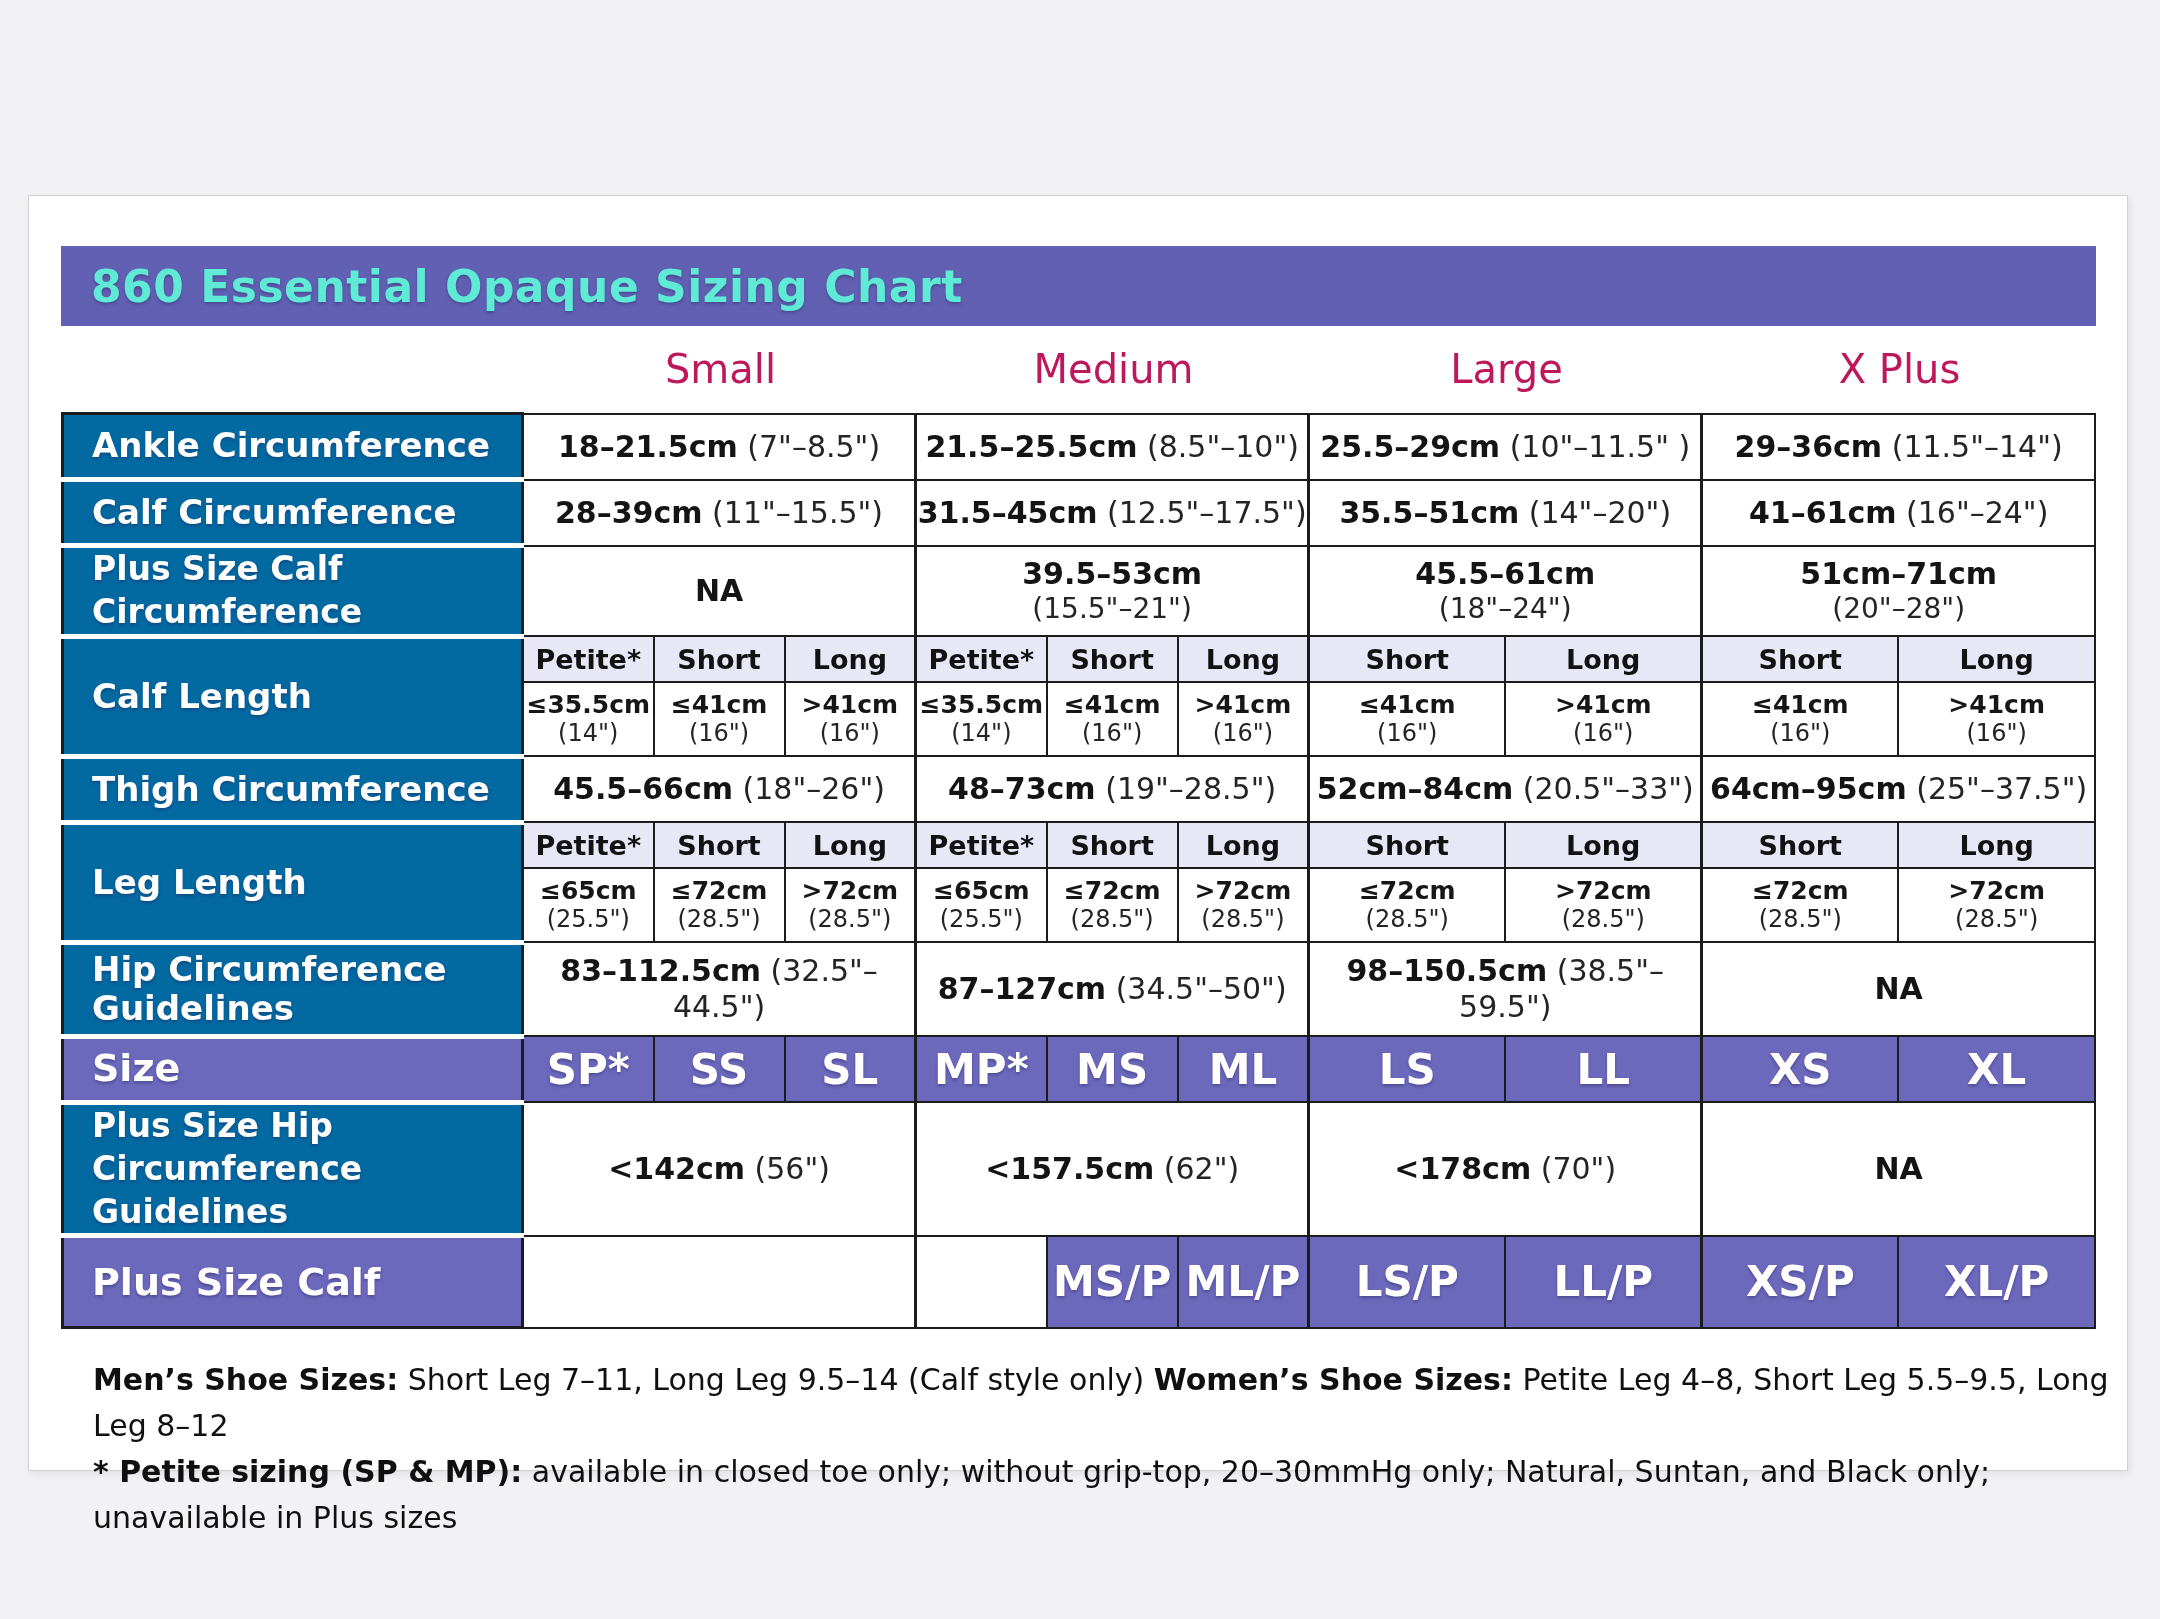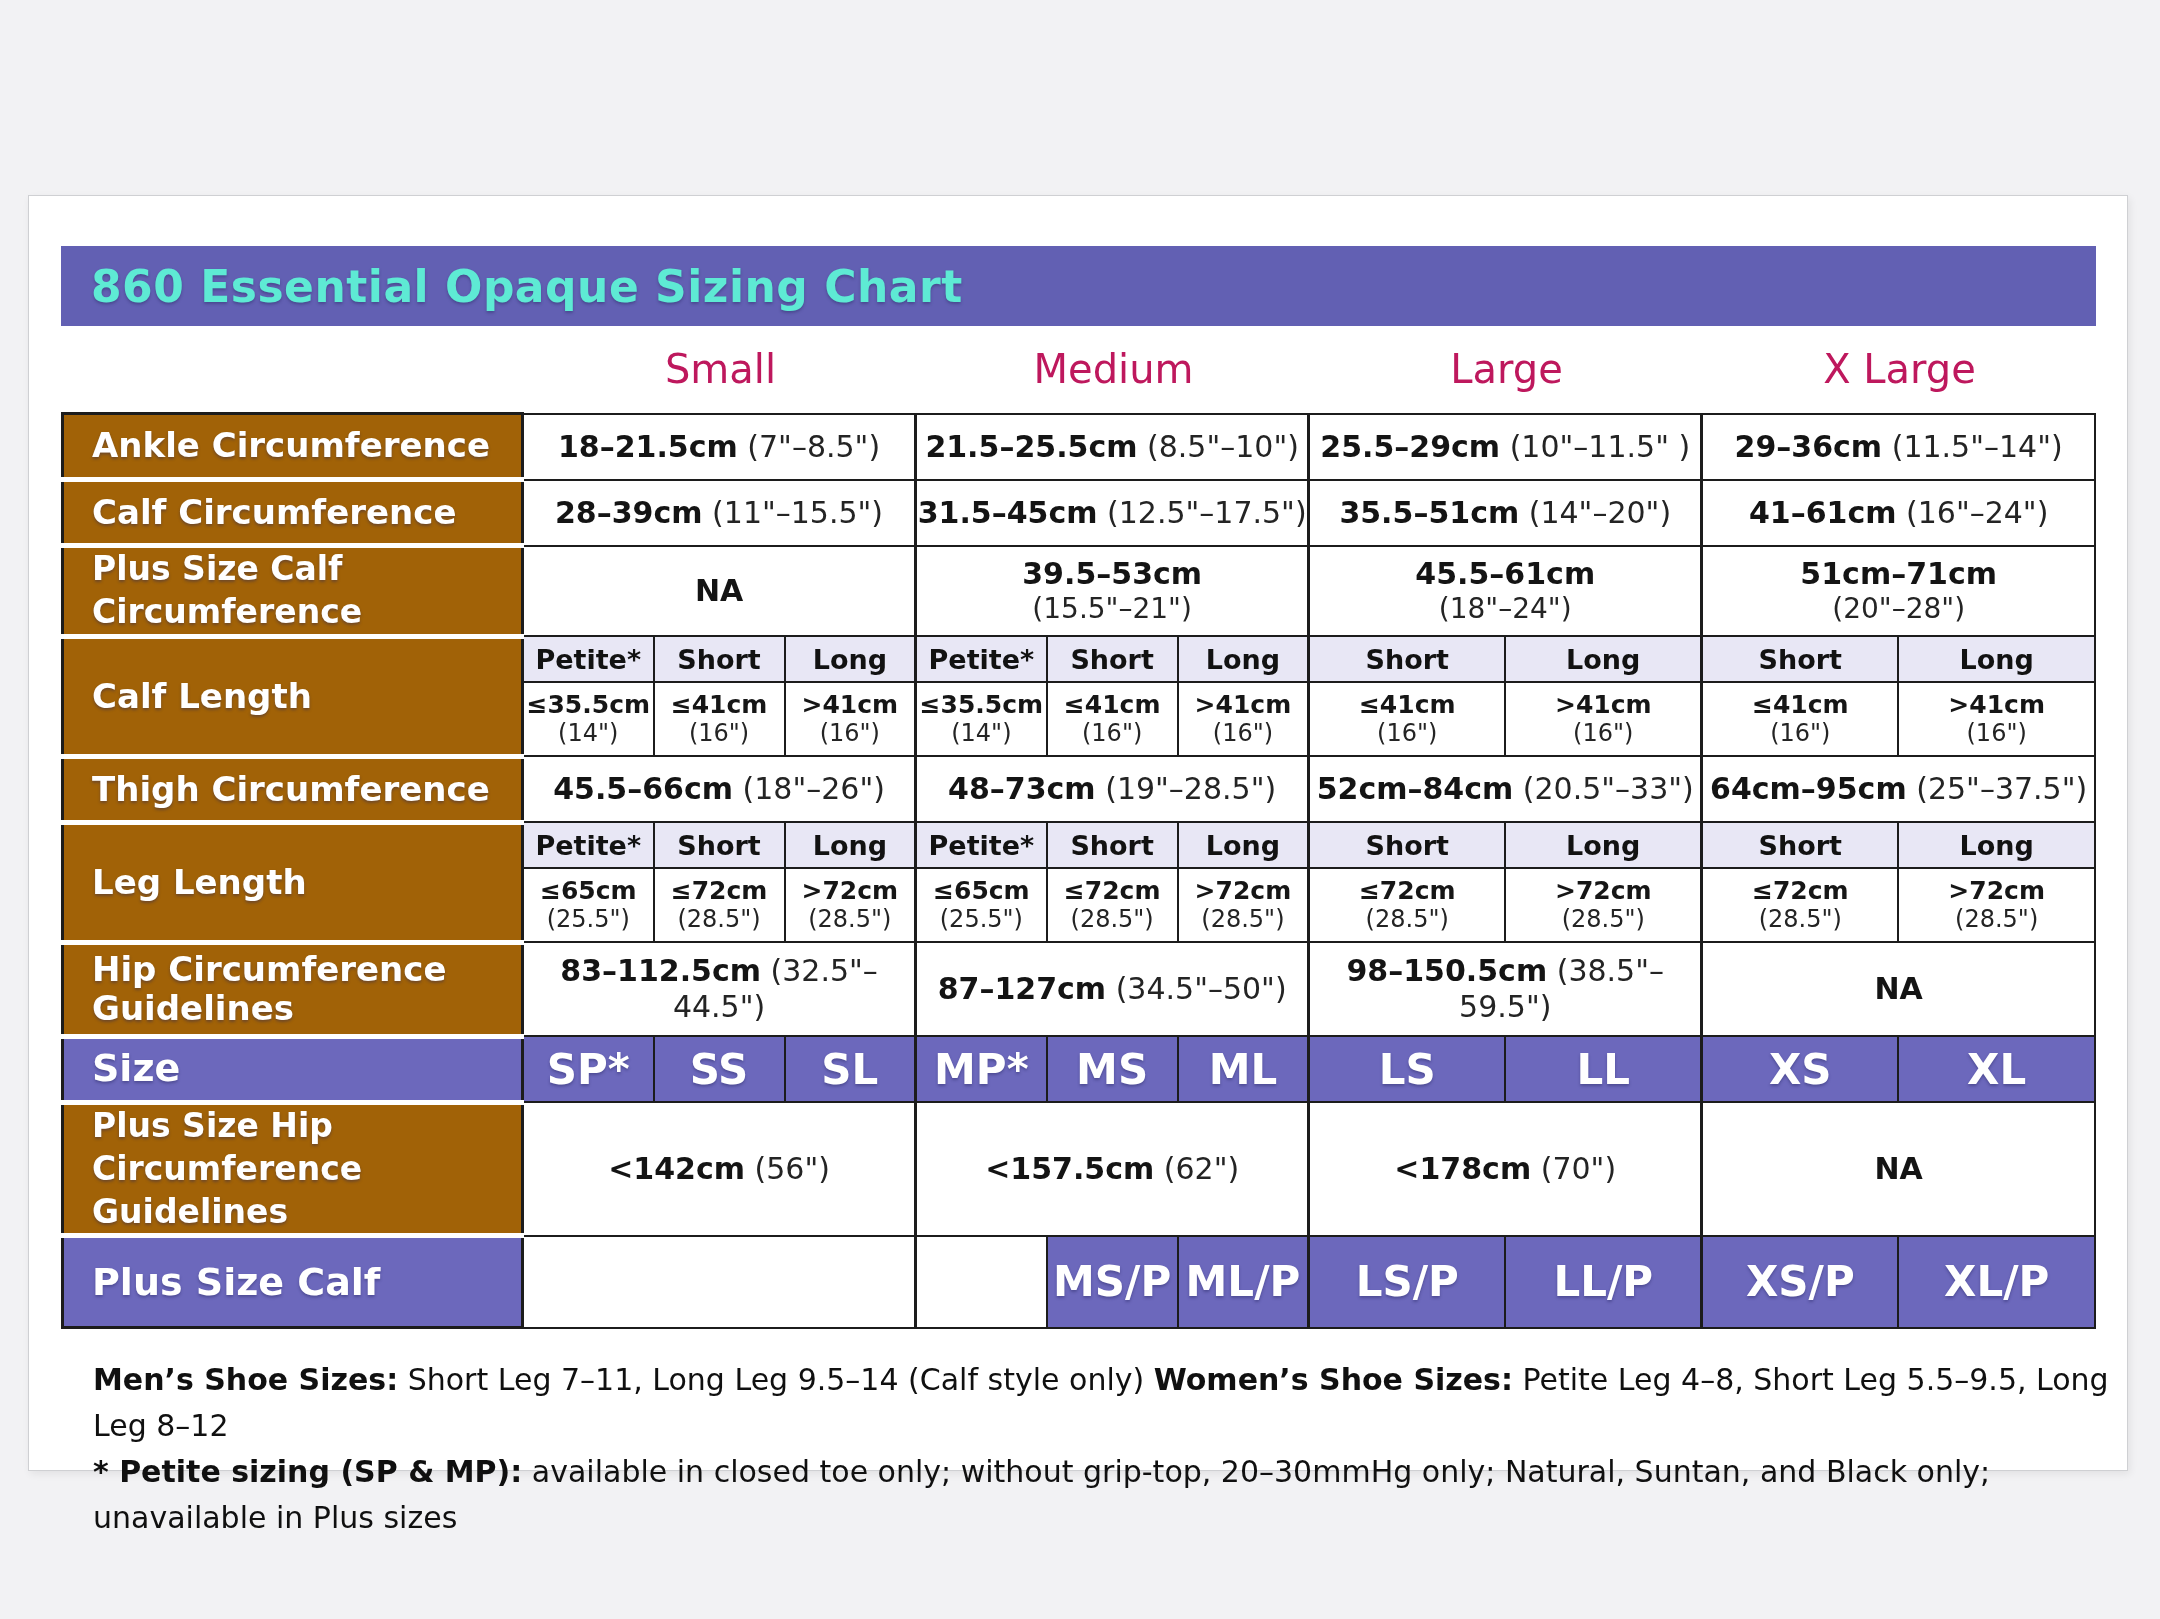--- a/index.html
+++ b/index.html
@@ -25,21 +25,21 @@
   }
   .col-heads{display:flex;width:2035px;height:86px;align-items:center;}
   .hspacer{width:463px;}
   .hcol{flex:1;text-align:center;font-size:40px;font-weight:normal;color:#be185d;}
 
   table.sizing{
     width:2035px;table-layout:fixed;border-collapse:collapse;
   }
   td,th{padding:0;margin:0;text-align:center;vertical-align:middle;box-sizing:border-box;}
   .lbl{
-    text-align:left;padding-left:28px;background:#a16207;color:#fff;
+    text-align:left;padding-left:28px;background:#0369a1;color:#fff;
     font-weight:bold;font-size:34px;line-height:1.15;
     border-top:5px solid #fff;border-bottom:5px solid #fff;
     border-left:3px solid #1c1c1c;border-right:3px solid #1c1c1c;
     text-shadow:0 2px 3px rgba(35,35,90,.4);
   }
   .lbl.sm{font-size:33px;line-height:1.3;}
   .lbl.dark{background:#6c68bc;font-size:38px;}
   .lbl.first{border-top:3px solid #1c1c1c;}
   .lbl.last{border-bottom:3px solid #1c1c1c;}
   .val{
@@ -77,21 +77,21 @@
 
     <div class="title-bar">
       <span>860 Essential Opaque Sizing Chart</span>
     </div>
 
     <div class="col-heads">
       <div class="hspacer"></div>
       <div class="hcol">Small</div>
       <div class="hcol">Medium</div>
       <div class="hcol">Large</div>
-      <div class="hcol">X Large</div>
+      <div class="hcol">X Plus</div>
     </div>
 
     <table class="sizing">
       <colgroup>
         <col style="width:460px">
         <col span="24">
       </colgroup>
 
       <tbody>
           <tr style="height:66px">

